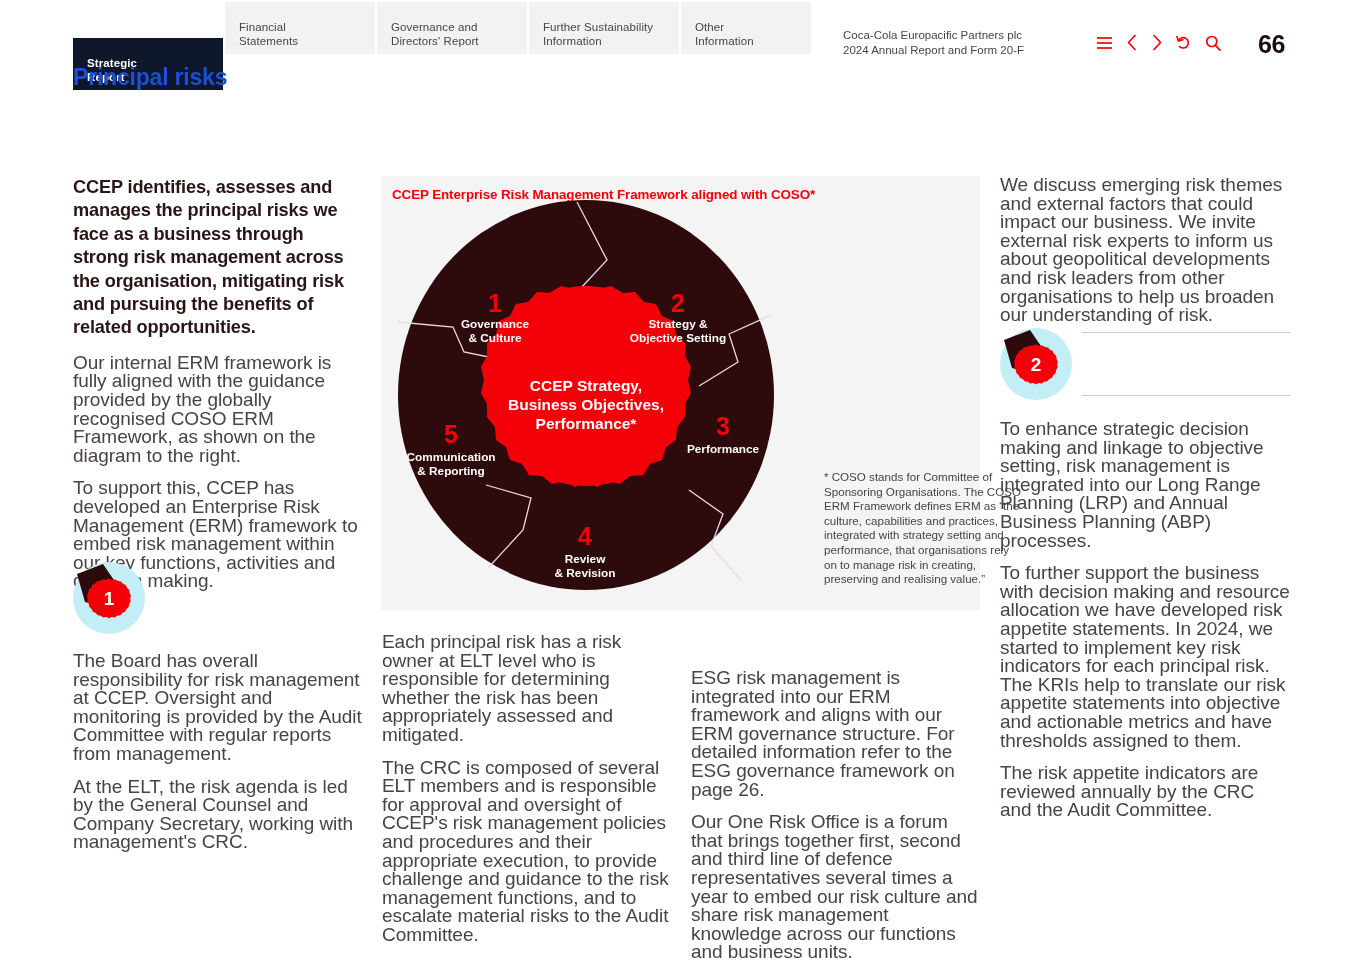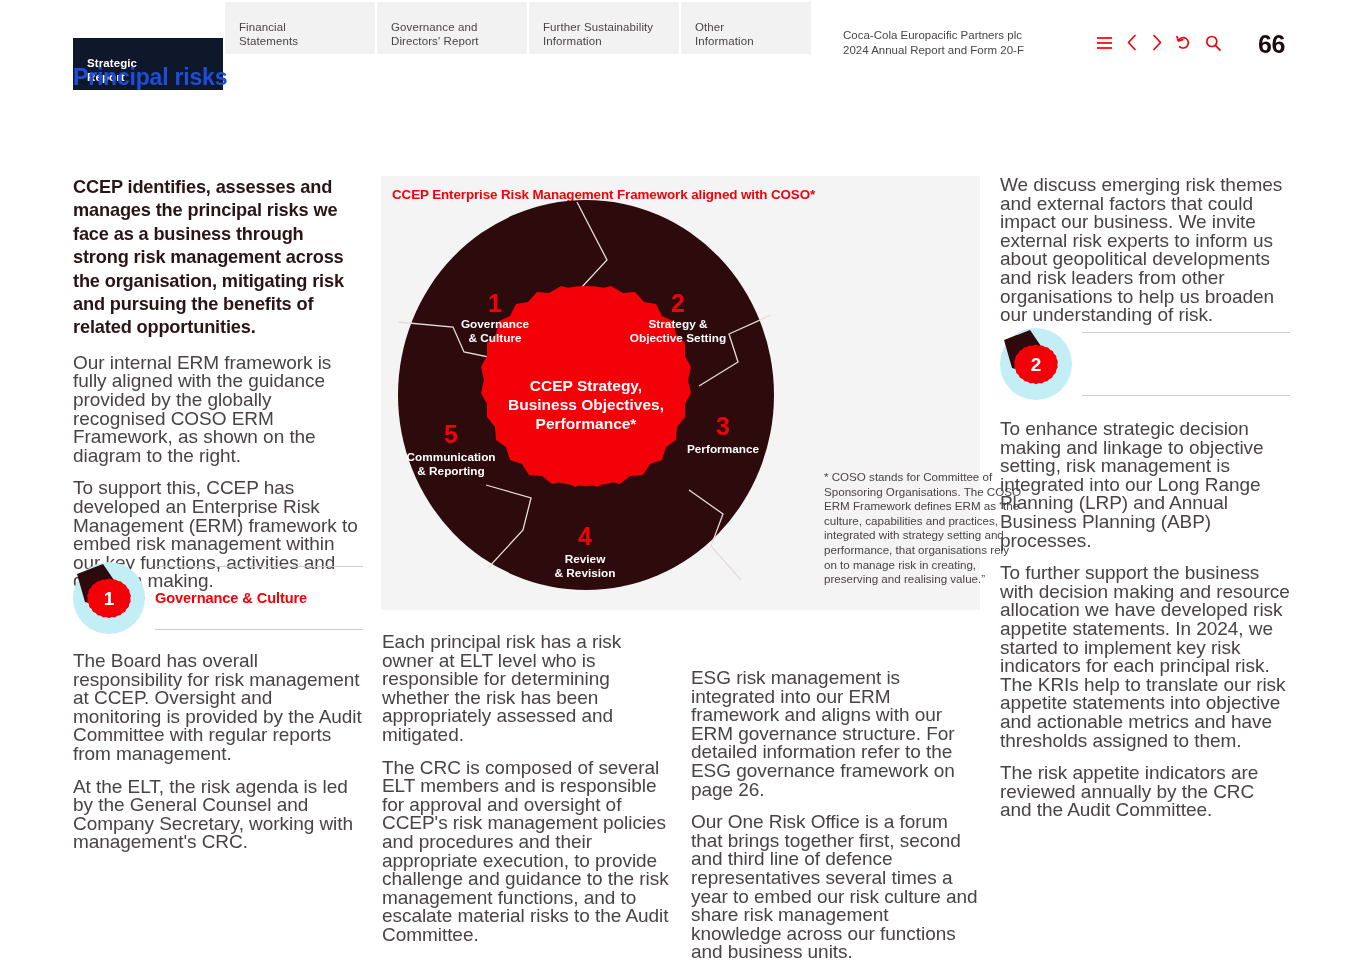--- a/index.html
+++ b/index.html
@@ -172,25 +172,20 @@
     <div class="badge-icon">
       <svg width="72" height="72" viewBox="0 0 72 72">
         <circle cx="36" cy="36" r="36" fill="#c3eef5"></circle>
         <path d="M4 12 L30 2 L45 24 L34 46 L12 40 Z" fill="#2d0a0c"></path>
         <g transform="translate(36,38)">
           <path id="star1" fill="#f40009" d="M0,-21.5 L3.3,-20.3 L6.3,-20.6 L9.2,-18.9 L12,-18.6 L14.1,-16.2 L16.7,-15.1 L18,-12.3 L20.2,-10.3 L20.6,-7.3 L21.9,-4.6 L21.3,-1.6 L21.7,1.5 L20.2,4.1 L19.7,7.1 L17.4,9.1 L16.1,11.8 L13.3,13 L11.3,15.3 L8.3,15.7 L5.8,17.5 L2.8,17.1 L0,18.3 L-2.8,17.1 L-5.8,17.5 L-8.3,15.7 L-11.3,15.3 L-13.3,13 L-16.1,11.8 L-17.4,9.1 L-19.7,7.1 L-20.2,4.1 L-21.7,1.5 L-21.3,-1.6 L-21.9,-4.6 L-20.6,-7.3 L-20.2,-10.3 L-18,-12.3 L-16.7,-15.1 L-14.1,-16.2 L-12,-18.6 L-9.2,-18.9 L-6.3,-20.6 L-3.3,-20.3 Z"></path>
           <circle cx="0" cy="-1.5" r="17.5" fill="#f40009"></circle>
           <text x="0" y="5" text-anchor="middle" fill="#ffffff" font-family="Liberation Sans, sans-serif" font-size="19" font-weight="bold">1</text>
         </g>
       </svg>
-    </div>
-    <div class="badge-rules">
-      <div class="rule top"></div>
-      <div class="rule bot"></div>
-      <div class="badge-label">Governance &amp; Culture</div>
     </div>
   </div>
   <p class="body" style="margin-top:18px;">The Board has overall responsibility for risk management at CCEP. Oversight and monitoring is provided by the Audit Committee with regular reports from management.</p>
   <p class="body">At the ELT, the risk agenda is led by the General Counsel and Company Secretary, working with management's CRC.</p>
 </div>
 
 <div class="diagram-panel">
   <div class="diagram-title">CCEP Enterprise Risk Management Framework aligned with COSO*</div>
 
   <svg class="diagram-svg" width="599" height="410" viewBox="0 0 599 410">

